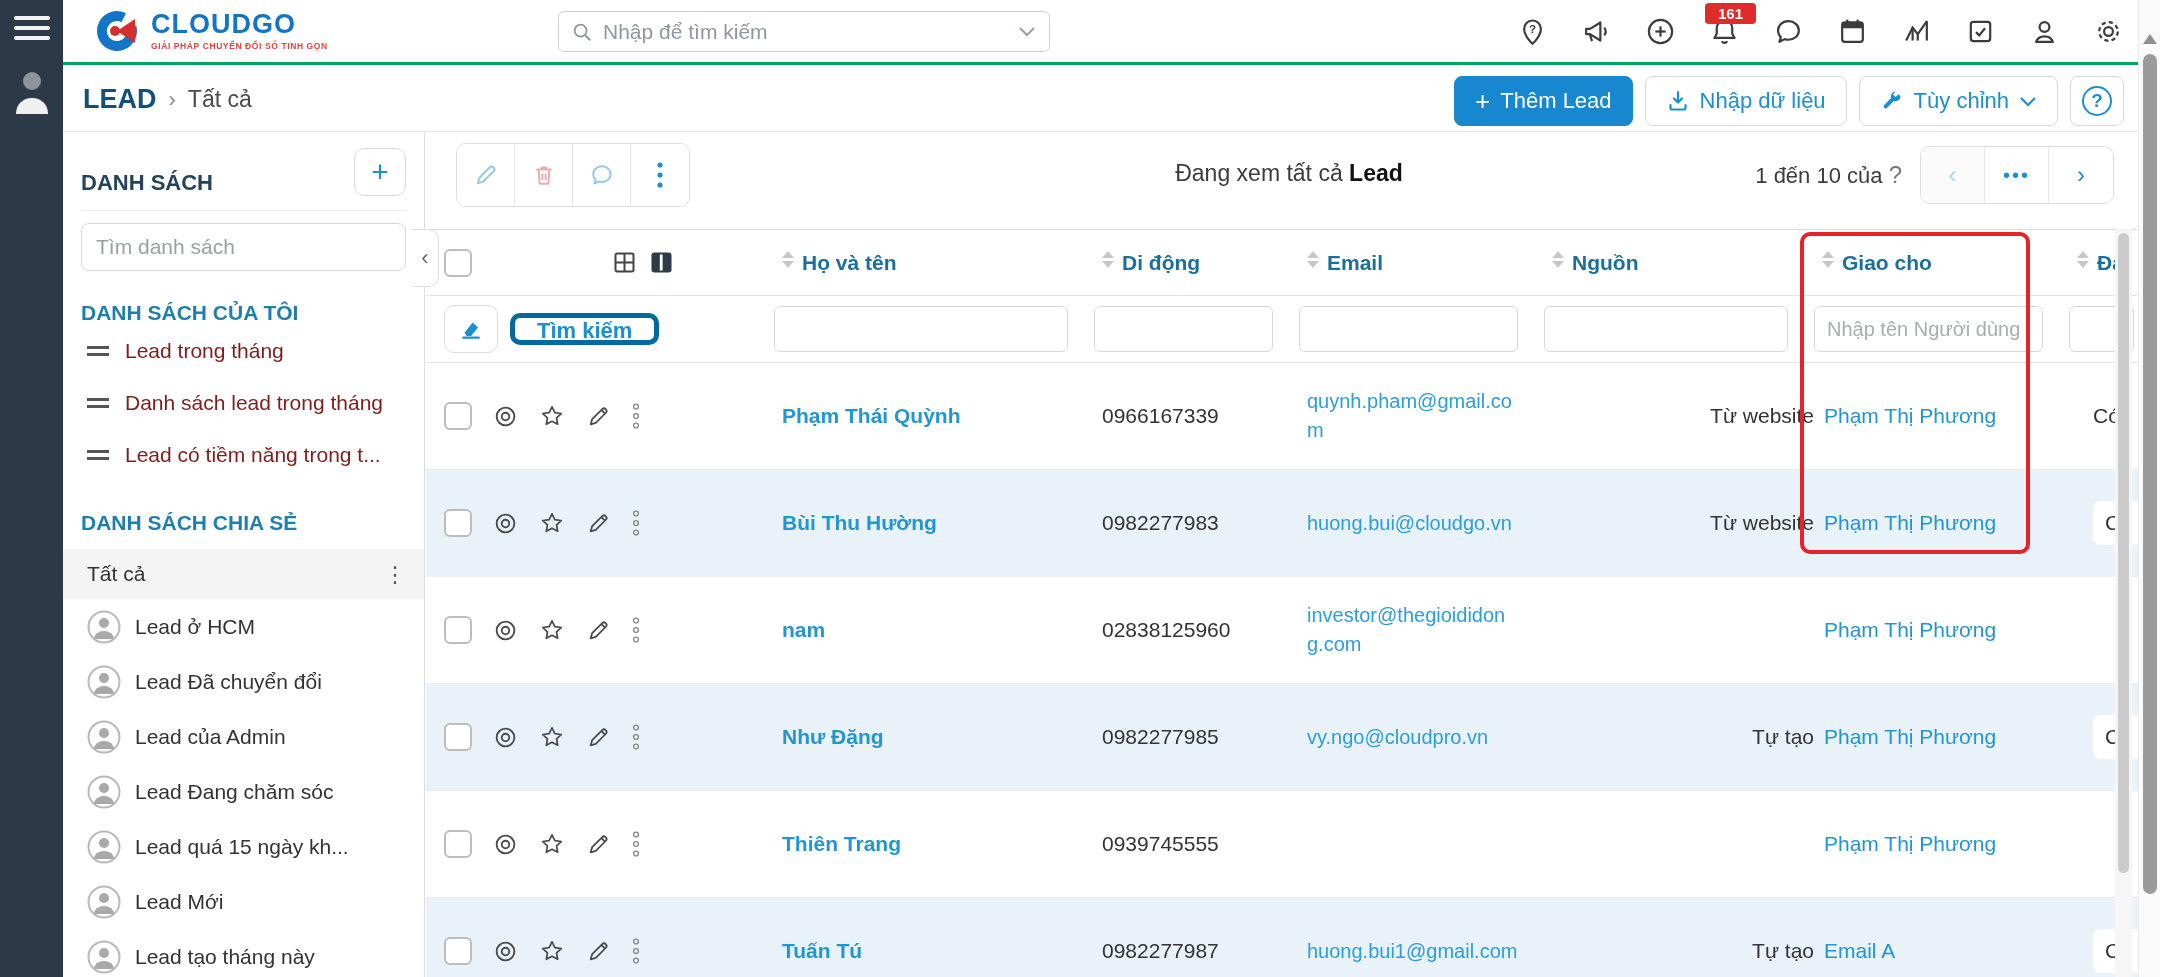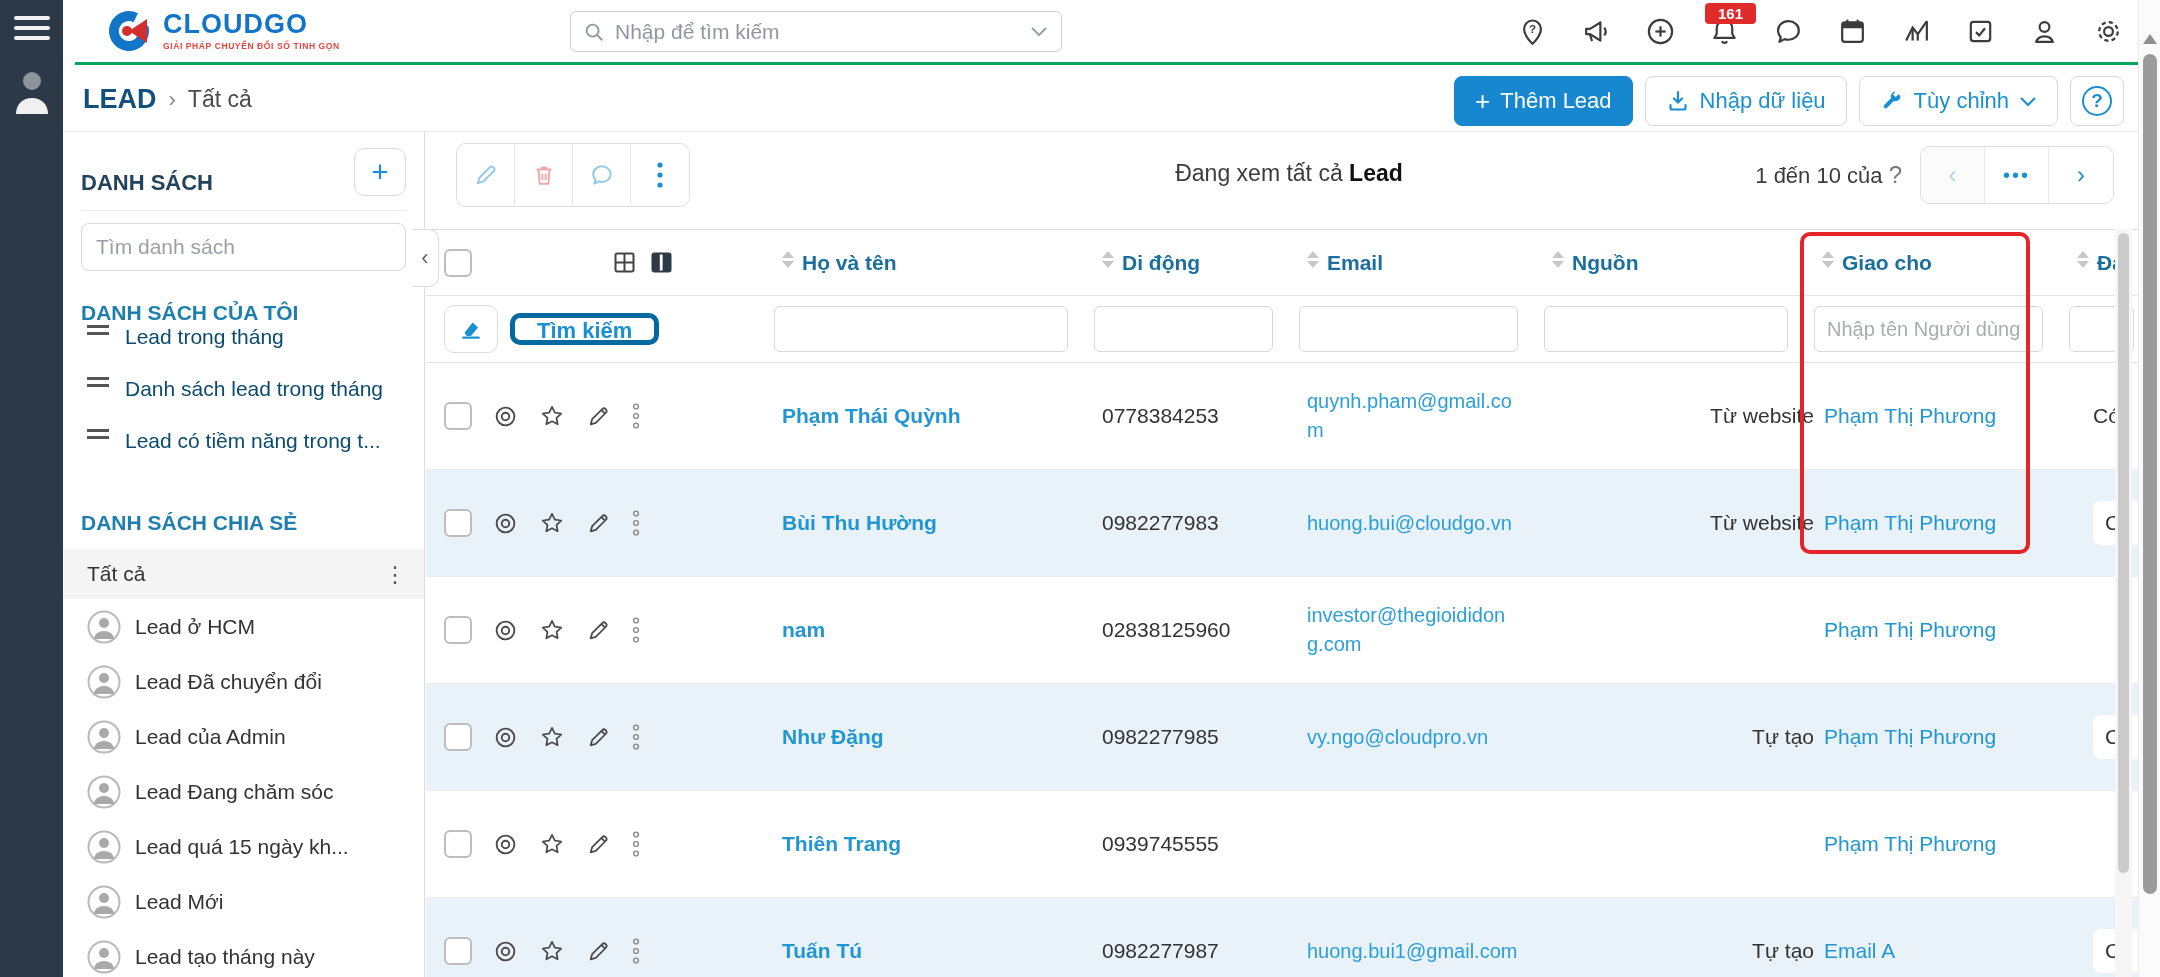--- a/index.html
+++ b/index.html
@@ -6,21 +6,21 @@
   html,body { width:2160px; height:977px; overflow:hidden; background:#fff;
     font-family:"Liberation Sans","DejaVu Sans",sans-serif; color:#333; }
 
   
   .rail { position:absolute; left:0; top:0; bottom:0; width:63px; background:#2b3948; z-index:30; }
   .hamburger { margin:16px auto 0; width:36px; cursor:pointer; }
   .hamburger span { display:block; height:4px; background:#f2f2f2; border-radius:2px; margin:6px 0; }
   .rail-avatar { margin:28px auto 0; display:block; width:40px; height:46px; }
 
   
-  .topbar { position:absolute; left:75px; right:0; top:0; height:65px; background:#fff;
+  .topbar { position:absolute; left:63px; right:0; top:0; height:65px; background:#fff;
     border-bottom:3px solid #00a65a; z-index:20; }
   .logo { position:absolute; left:30px; top:7px; display:flex; align-items:center; gap:10px; }
   .logo-text { display:flex; flex-direction:column; line-height:1; }
   .logo-name { font-size:27px; font-weight:bold; color:#1375c8; letter-spacing:1px; }
   .logo-tag { font-size:8.5px; font-weight:bold; color:#e2453d; letter-spacing:.6px; margin-top:4px; }
   .searchbox { position:absolute; left:495px; top:11px; width:492px; height:41px; border:1px solid #cfcfcf;
     border-radius:6px; display:flex; align-items:center; padding:0 12px; gap:10px; background:#fff; }
   .searchbox input { flex:1; border:none; outline:none; font-size:21px; color:#444; background:transparent; }
   .searchbox input::placeholder { color:#90979e; }
   .top-icons { position:absolute; right:36px; top:0; height:62px; display:flex; align-items:center; gap:33px; }
@@ -50,21 +50,21 @@
     background:#fff; padding:0 18px; overflow:hidden; }
   .sb-head { display:flex; align-items:center; justify-content:space-between; margin-top:16px; }
   .sb-title { font-size:22px; font-weight:bold; color:#23435d;margin-top:22px; }
   .sb-add { width:52px; height:48px; border:1px solid #ddd; border-radius:10px; background:#fff; color:#1a8fd1;
     font-size:30px; display:flex; align-items:center; justify-content:center; cursor:pointer; }
   .sb-div { border-top:1px solid #ececec; margin-top:14px; }
   .sb-search { margin-top:12px; width:100%; height:48px; border:1px solid #d9d9d9; border-radius:8px;
     padding:0 14px; font-size:21px; color:#444; outline:none; }
   .sb-search::placeholder { color:#9aa0a6; }
   .sb-section { font-size:21px; font-weight:bold; color:#1e7fae; margin-top:30px; }
-  .sb-item { display:flex; align-items:flex-start; gap:16px; height:52px; font-size:21px; color:#0c4a6e; cursor:pointer; padding-left:6px; }
+  .sb-item { display:flex; align-items:center; gap:16px; height:52px; font-size:21px; color:#7f1d1d; cursor:pointer; padding-left:6px; }
   .eq-icon { width:22px; height:10px; border-top:3px solid #555; border-bottom:3px solid #555; }
   .sb-selected { margin:14px -18px 0; padding:0 18px 0 24px; height:50px; background:#f4f4f4;
     display:flex; align-items:center; justify-content:space-between; font-size:21px; color:#333; cursor:pointer; }
   .kebab-sm { color:#555; font-size:22px; letter-spacing:0; line-height:.5; cursor:pointer; }
   .shared-item { display:flex; align-items:center; gap:14px; height:55px; font-size:21px; color:#333; cursor:pointer; padding-left:6px; }
 
   .collapse-tab { position:absolute; left:349px; top:97px; width:27px; height:58px; background:#fff;
     border:1px solid #ddd; border-left:none; border-radius:0 10px 10px 0; display:flex; align-items:center;
     justify-content:center; color:#666; font-size:22px; cursor:pointer; z-index:6; }
 
@@ -515,21 +515,21 @@
           </span>
         <span class="r-icon">
             <svg width="8" height="28" viewBox="0 0 8 28">
               <circle cx="4" cy="4.5" r="2.4" fill="none" stroke="#8a8a8a" stroke-width="1.4"></circle>
               <circle cx="4" cy="14" r="2.4" fill="none" stroke="#8a8a8a" stroke-width="1.4"></circle>
               <circle cx="4" cy="23.5" r="2.4" fill="none" stroke="#8a8a8a" stroke-width="1.4"></circle>
             </svg>
           </span>
       </div>
       <div class="cell-name">Phạm Thái Quỳnh</div>
-      <div class="cell-phone">0778384253</div>
+      <div class="cell-phone">0966167339</div>
       <div class="cell-email">quynh.pham@gmail.com</div>
       <div class="cell-src">Từ website</div>
       <div class="cell-assign">Phạm Thị Phương</div>
       <div class="cell-extra">Có</div>
     </div>
 
     <div class="tgrid trow alt">
       <div class="r-controls">
         <span class="checkbox"></span>
         <span class="r-icon">

